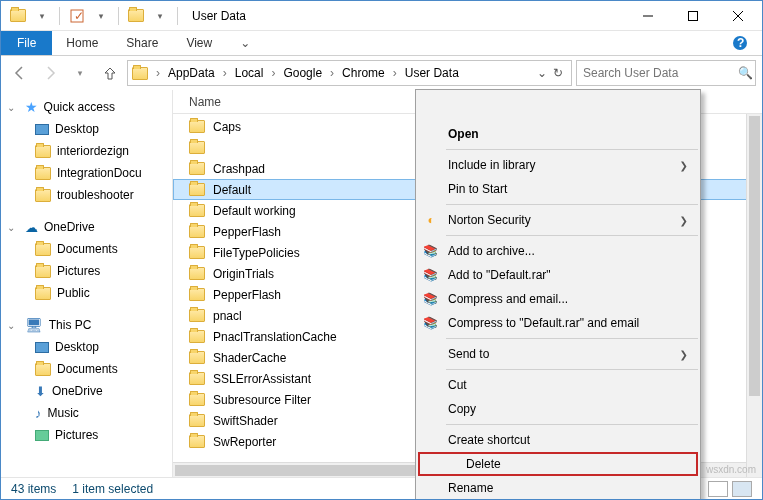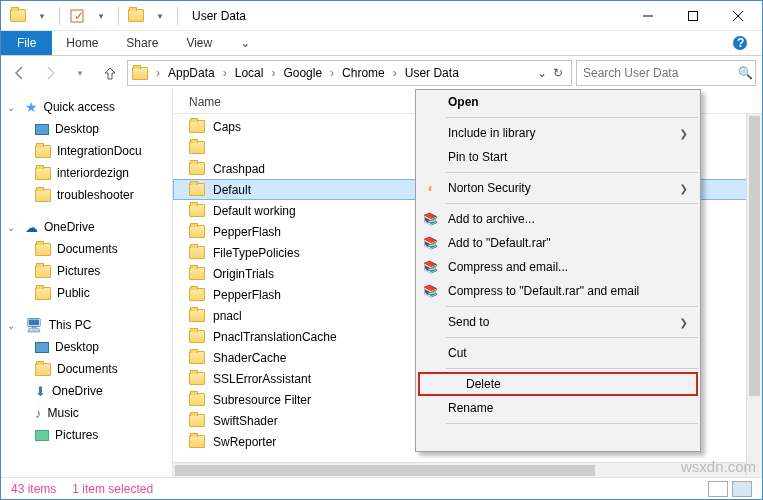--- a/index.html
+++ b/index.html
@@ -52,32 +52,32 @@
 
 .content { flex: 1; position: relative; overflow: hidden; }
 .col-header { display: flex; border-bottom: 1px solid #e5e5e5; height: 24px; align-items: center; padding-left: 16px; color: #444; }
 .file-list { padding-top: 2px; }
 .file-row { display: flex; align-items: center; height: 21px; padding-left: 16px; gap: 8px; color: #000; }
 .file-row.selected { background: #cde8ff; border: 1px solid #7ab7e8; padding-left: 15px; }
 
 
 .ctx { position: absolute; left: 414px; top: 88px; width: 286px; background: #f2f2f2; border: 1px solid #a0a0a0; box-shadow: 4px 4px 4px rgba(0,0,0,0.25); z-index: 50; }
 .ctx-item { display: flex; align-items: center; height: 24px; padding: 0 12px 0 32px; position: relative; color: #000; }
-.ctx-item.bold { font-weight: 600; }
+.ctx-item.bold { font-weight: 600; margin-top: 32px; }
 .ctx-item .sub { margin-left: auto; color: #555; font-size: 10px; }
 .ctx-item .ico { position: absolute; left: 6px; width: 18px; display: flex; justify-content: center; }
 .ctx-sep { height: 1px; background: #d0d0d0; margin: 3px 2px 3px 30px; }
 .ctx-item.hl { border: 2px solid #c62828; margin: 0 2px; padding-left: 46px; }
 
 
-.status { position: absolute; bottom: 0; left: 0; right: 0; height: 22px; border-top: 1px solid #e5e5e5; display: flex; align-items: center; padding: 0 10px; gap: 16px; color: #ec4899; background: #fff; }
+.status { position: absolute; bottom: 0; left: 0; right: 0; height: 22px; border-top: 1px solid #e5e5e5; display: flex; align-items: center; padding: 0 10px; gap: 16px; color: #0c4a6e; background: #fff; }
 .status .view-icons { margin-left: auto; display: flex; gap: 4px; }
 .status .view-icons div { width: 20px; height: 16px; border: 1px solid #aaa; }
 
-.watermark { position: absolute; right: 6px; bottom: 24px; color: #bbb; font-size: 15px; z-index: 100; margin-left: 8px; }
+.watermark { position: absolute; right: 6px; bottom: 24px; color: #bbb; font-size: 10px; z-index: 100; margin-left: 8px; }
 
 .scroll-v { position:absolute; right:0; top:24px; bottom:0; width:16px; background:#f0f0f0; border-left:1px solid #ddd; }
 .scroll-v .thumb { position:absolute; left:2px; right:2px; top:2px; height:280px; background:#cdcdcd; }
 .scroll-h { position:absolute; left:0; right:16px; bottom:0; height:16px; background:#f0f0f0; border-top:1px solid #ddd; }
 .scroll-h .thumb { position:absolute; top:2px; bottom:2px; left:2px; width:420px; background:#cdcdcd; }
 
 svg { display: block; }
 </style>
 </head>
 <body>
@@ -188,26 +188,26 @@
           <span>Quick access</span>
         </div>
       <div class="nav-item">
           <span class="exp"></span>
           <span class="desk-icon"></span>
           <span>Desktop</span>
         </div>
       <div class="nav-item">
           <span class="exp"></span>
           <div class="folder-icon"></div>
+          <span>interiordezign</span>
+        </div>
+      <div class="nav-item">
+          <span class="exp"></span>
+          <div class="folder-icon"></div>
           <span>IntegrationDocu</span>
-        </div>
-      <div class="nav-item">
-          <span class="exp"></span>
-          <div class="folder-icon"></div>
-          <span>interiordezign</span>
         </div>
       <div class="nav-item">
           <span class="exp"></span>
           <div class="folder-icon"></div>
           <span>troubleshooter</span>
         </div>
     </div>
     <div class="nav-group">
       <div class="nav-item root">
           <span class="exp">⌄</span>
@@ -379,21 +379,27 @@
     </div>
   <div class="ctx-sep"></div>
   <div class="ctx-item">
       <span>Send to</span>
       <span class="sub">❯</span>
     </div>
   <div class="ctx-sep"></div>
   <div class="ctx-item">
       <span>Cut</span>
     </div>
-  <div class="ctx-sep"></div>
+  <div class="ctx-item">
+      <span>Copy</span>
+    </div>
+  <div class="ctx-sep"></div>
+  <div class="ctx-item">
+      <span>Create shortcut</span>
+    </div>
   <div class="ctx-item hl">
       <span>Delete</span>
     </div>
   <div class="ctx-item">
       <span>Rename</span>
     </div>
   <div class="ctx-sep"></div>
   <div class="ctx-item"></div>
 </div>
 

